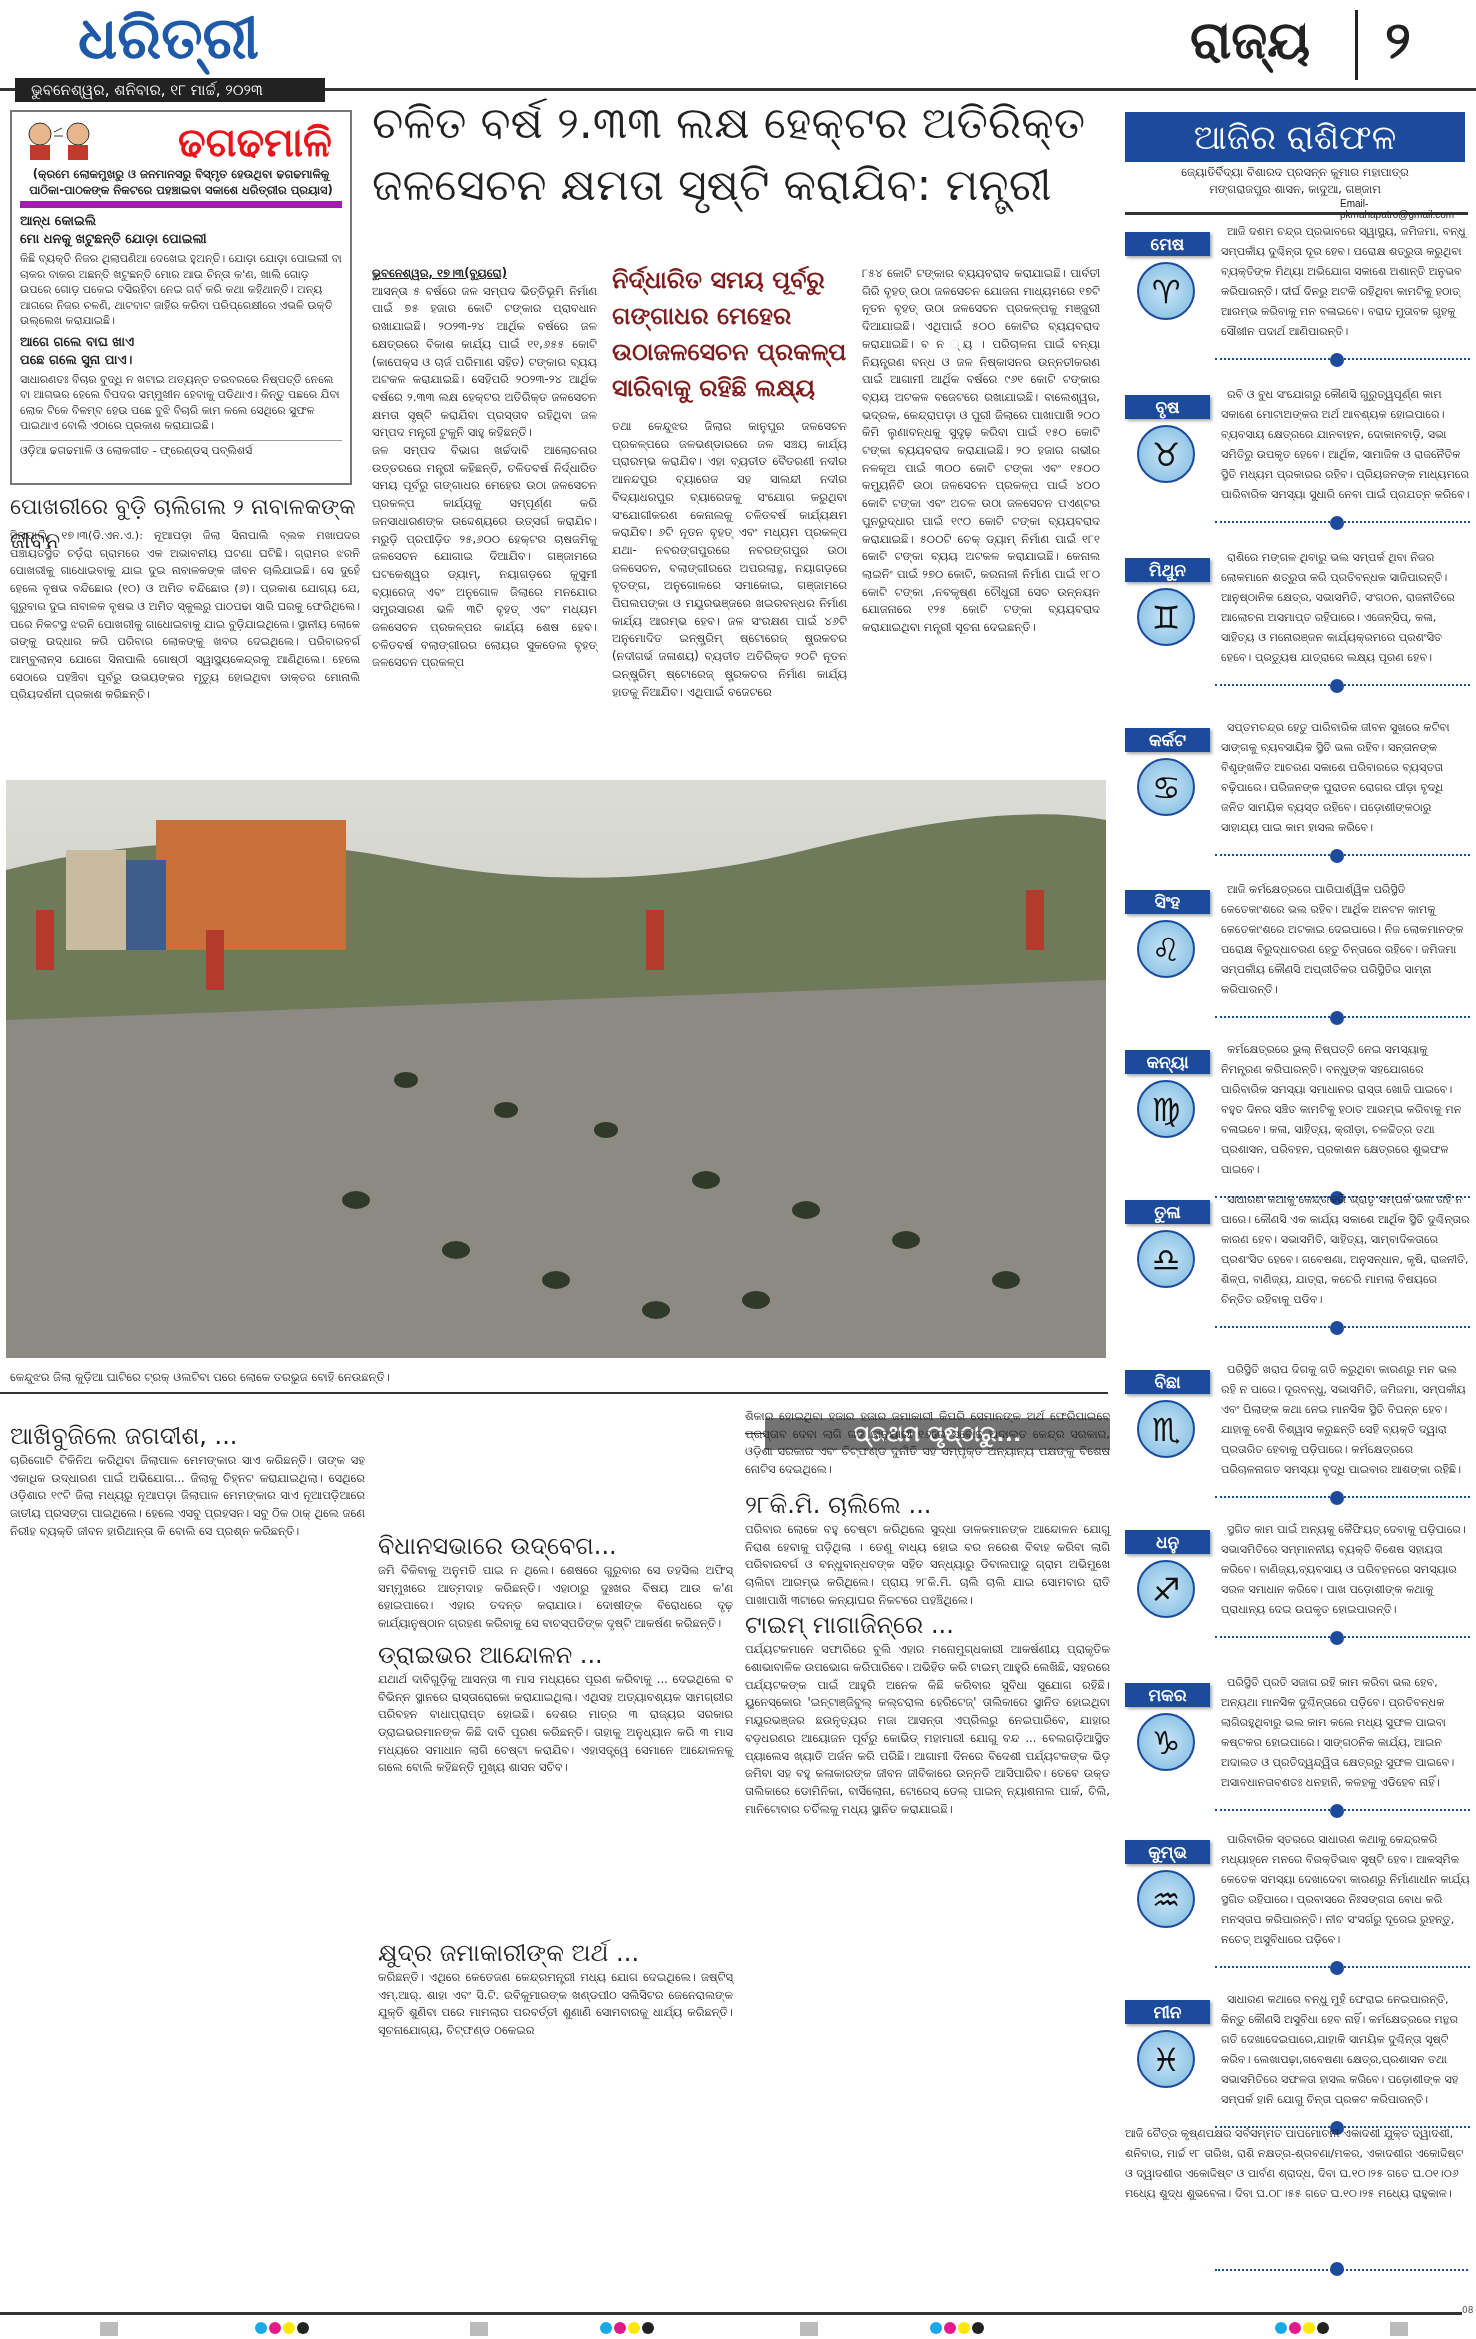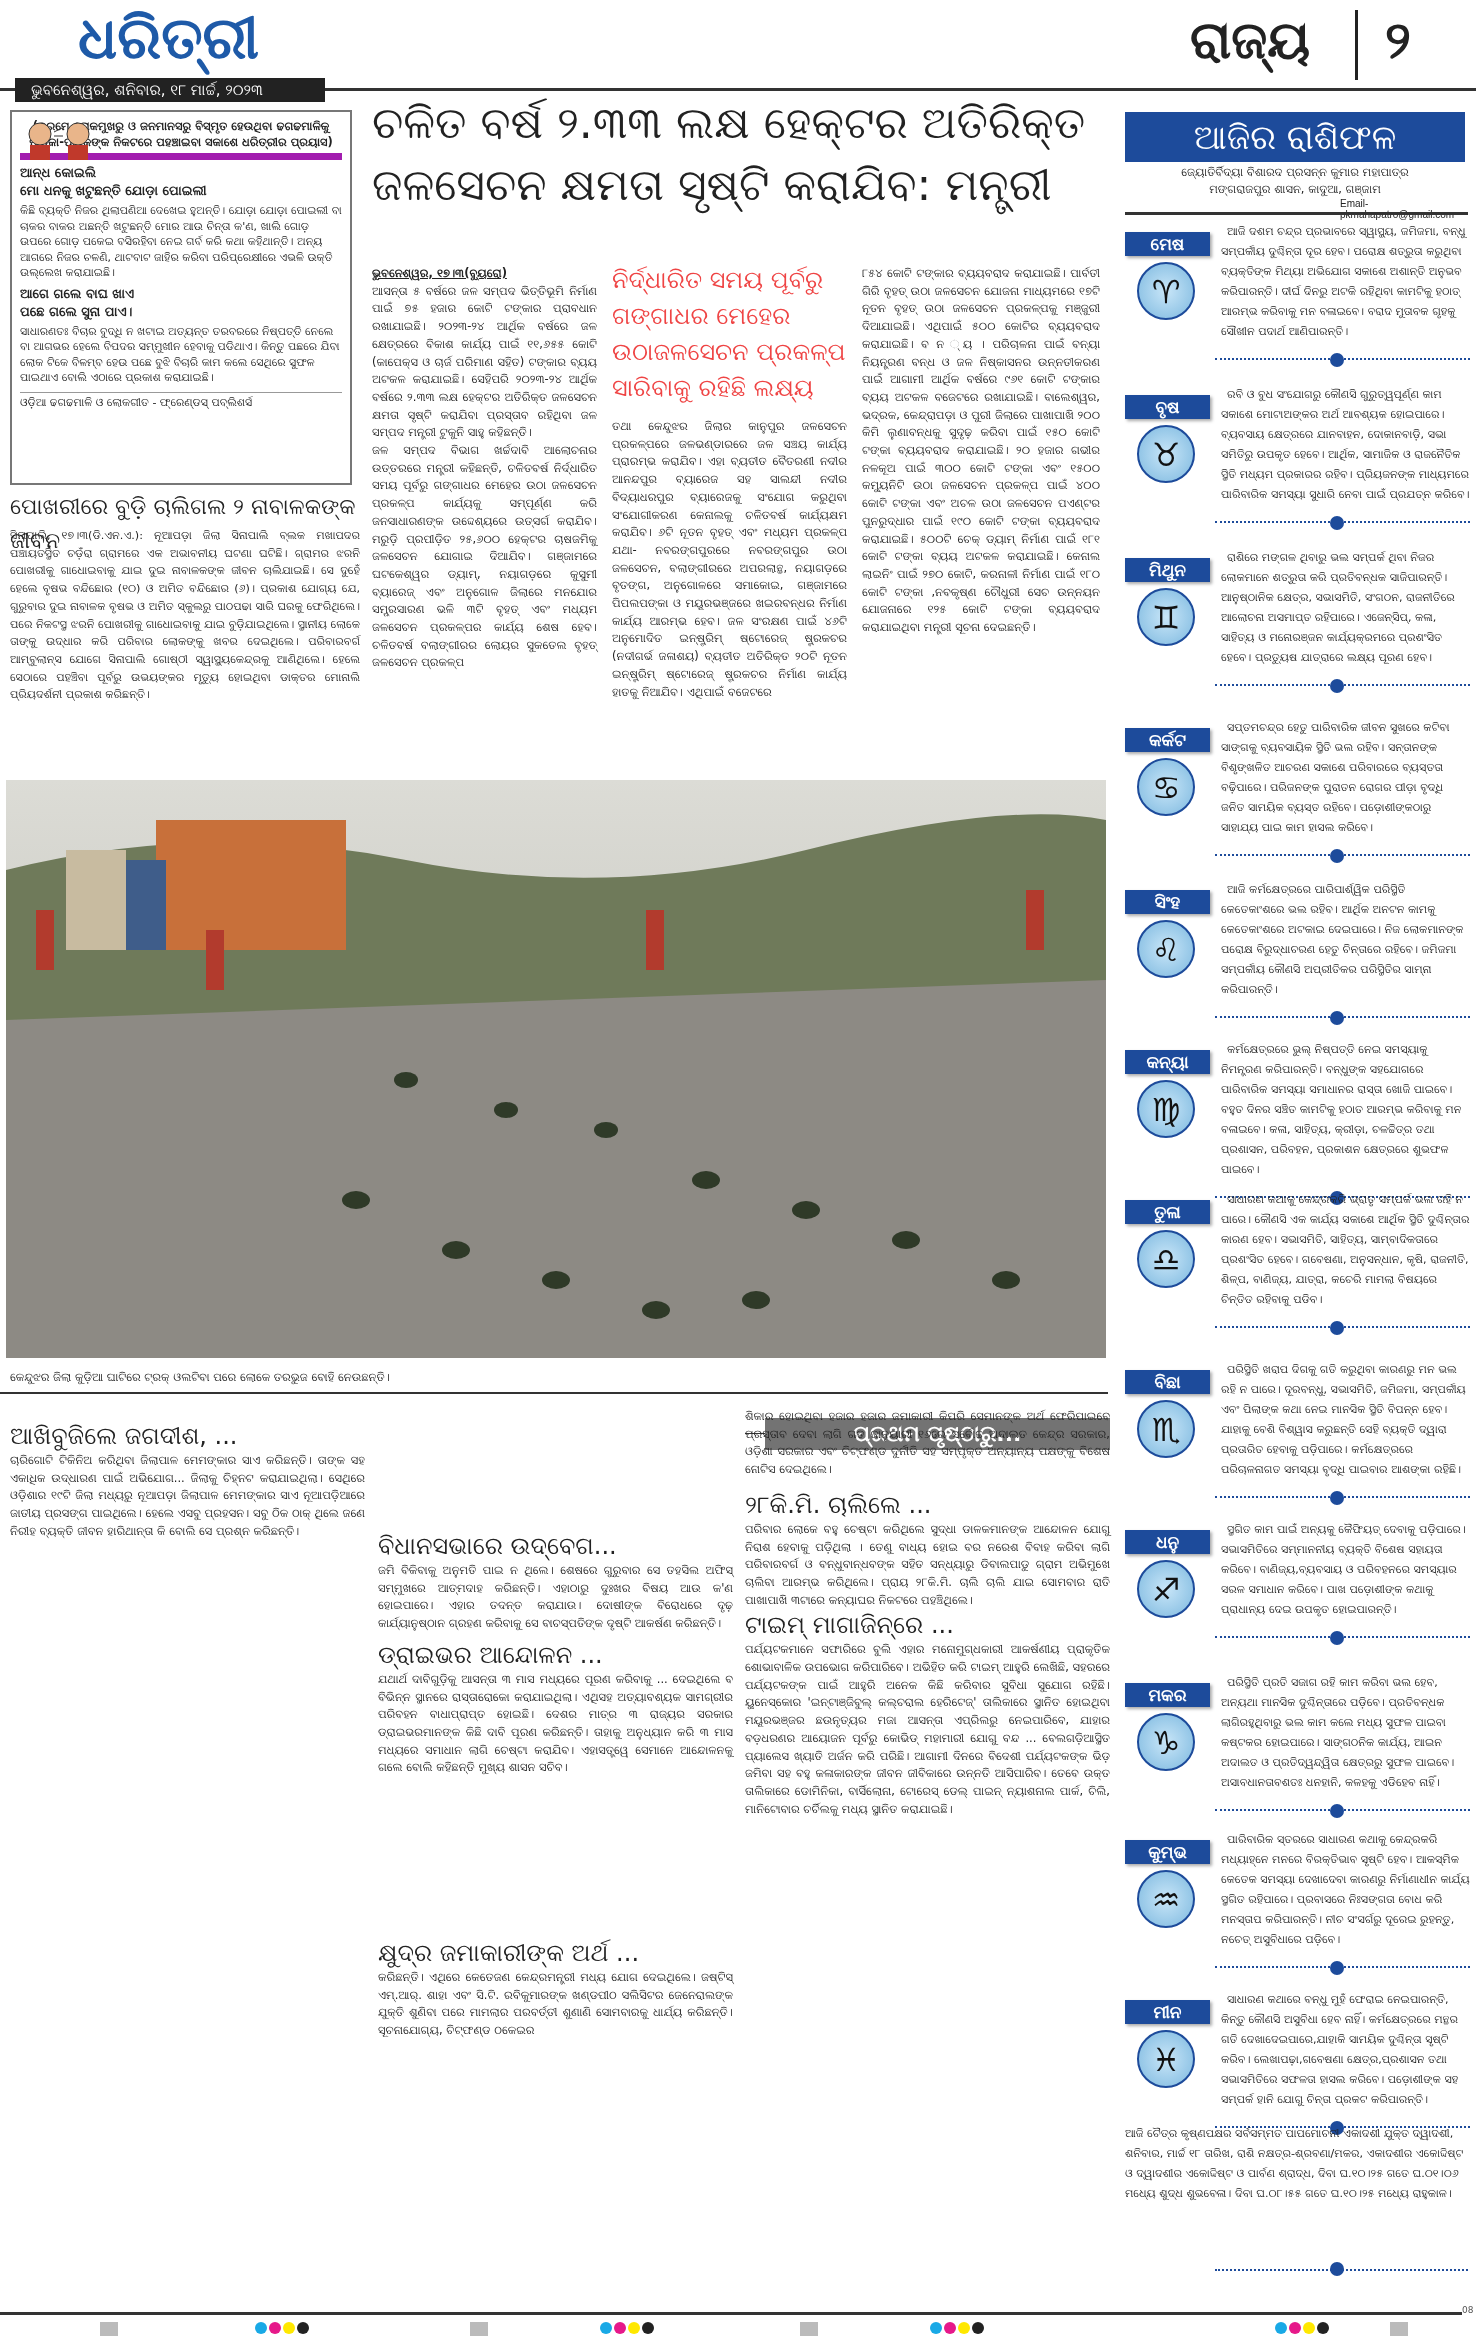--- a/index.html
+++ b/index.html
@@ -16,21 +16,21 @@
 .box{left:10px;top:110px;width:342px;height:375px;border:2px solid #777;padding:6px 8px}
 .box-title{color:#e8151b;font-size:40px;font-weight:bold;text-align:right;line-height:48px;padding-right:10px}
 .box-sub{font-size:11.5px;text-align:center;line-height:16px;border-bottom:7px solid #a21caf;padding-bottom:3px;font-weight:bold}
 .box h4{font-size:13px;font-weight:bold;margin-top:4px;line-height:18px}
 .box p{font-size:11px;line-height:15.5px;margin-top:3px}
 .box .credit{border-top:1px solid #999;margin-top:6px;padding-top:3px;font-size:11px}
 .cartoon{position:absolute;left:10px;top:6px;width:78px;height:42px}
 .head1{left:372px;top:92px;width:728px;font-size:44px;line-height:62px;color:#222}
 .col{font-size:11.5px;line-height:17.7px;text-align:justify}
 .dateline{text-decoration:underline;font-weight:bold}
-.sub-head{font-size:24px;font-weight:normal;line-height:36px;color:#ef4444}
+.sub-head{font-size:24px;font-weight:bold;line-height:36px;color:#7f1d1d}
 .story2-title{left:10px;top:490px;width:350px;font-size:22px;line-height:34px}
 .photo{left:6px;top:528px;width:1100px;height:830px;overflow:hidden}
 .caption{left:10px;top:1370px;font-size:11.5px}
 .rule{background:#333;height:3px}
 .cont-head{font-size:24px;line-height:32px}
 .banner{left:765px;top:1418px;width:345px;height:32px;background:#737373;color:#fff;font-size:22px;font-weight:bold;line-height:32px;text-align:center}
 .rasi-head{left:1125px;top:112px;width:340px;height:50px;background:#1d4b9b;color:#fff;font-size:34px;text-align:center;line-height:50px}
 .rasi-by{left:1125px;top:164px;width:340px;font-size:11.5px;text-align:center;line-height:17px}
 .rasi-email{left:1340px;top:198px;font-size:10px;font-family:"Liberation Sans",sans-serif}
 .rasi-rule{left:1125px;top:212px;width:343px;height:3px;background:#333}
@@ -60,20 +60,21 @@
 <div class="abs box" style="position:absolute">
   <div class="cartoon">
     <svg width="78" height="42">
         <circle cx="18" cy="16" r="11" fill="#e9b58a" stroke="#333"></circle>
         <rect x="8" y="27" width="20" height="15" fill="#c0392b"></rect>
         <circle cx="56" cy="16" r="11" fill="#e9b58a" stroke="#333"></circle>
         <rect x="46" y="27" width="20" height="15" fill="#c0392b"></rect>
         <path d="M32 14 L40 10 M32 18 L41 18" stroke="#333"></path>
       </svg>
   </div>
+  <div class="box-title">ଢଗଢମାଳି</div>
   <div class="box-sub">(କ୍ରମେ ଲୋକମୁଖରୁ ଓ ଜନମାନସରୁ ବିସ୍ମୃତ ହେଉଥିବା ଢଗଢମାଳିକୁ ପାଠିକା-ପାଠକଙ୍କ ନିକଟରେ ପହଞ୍ଚାଇବା ସକାଶେ ଧରିତ୍ରୀର ପ୍ରୟାସ)</div>
   <h4 style="white-space:pre-line">ଆନ୍ଧ କୋଇଲି
 ମୋ ଧନକୁ ଖଟୁଛନ୍ତି ଯୋଡ଼ା ପୋଇଲୀ</h4>
   <p>କିଛି ବ୍ୟକ୍ତି ନିଜର ଥିଲାପଣିଆ ଦେଖେଇ ହୁଅନ୍ତି। ଯୋଡ଼ା ଯୋଡ଼ା ପୋଇଲୀ ବା ଚାକର ବାକର ଅଛନ୍ତି ଖଟୁଛନ୍ତି ମୋର ଆଉ ଚିନ୍ତା କ'ଣ, ଖାଲି ଗୋଡ଼ ଉପରେ ଗୋଡ଼ ପକେଇ ବସିରହିବା ନେଇ ଗର୍ବ କରି କଥା କହିଥାନ୍ତି। ଅନ୍ୟ ଆଗରେ ନିଜର ଚଳଣି, ଥାଟବାଟ ଜାହିର କରିବା ପରିପ୍ରେକ୍ଷୀରେ ଏଭଳି ଉକ୍ତି ଉଲ୍ଲେଖ କରାଯାଇଛି।</p>
   <h4 style="white-space:pre-line">ଆଗେ ଗଲେ ବାଘ ଖାଏ
 ପଛେ ଗଲେ ସୁନା ପାଏ।</h4>
   <p>ସାଧାରଣତଃ ବିଚାର ବୁଦ୍ଧି ନ ଖଟାଇ ଅତ୍ୟନ୍ତ ତରବରରେ ନିଷ୍ପତ୍ତି ନେଲେ ବା ଆଗଭର ହେଲେ ବିପଦର ସମ୍ମୁଖୀନ ହେବାକୁ ପଡିଥାଏ। କିନ୍ତୁ ପଛରେ ଯିବା ଲୋକ ଟିକେ ବିଳମ୍ବ ହେଉ ପଛେ ବୁଝି ବିଚାରି କାମ କଲେ ସେଥିରେ ସୁଫଳ ପାଇଥାଏ ବୋଲି ଏଠାରେ ପ୍ରକାଶ କରାଯାଇଛି।</p>
   <div class="credit">ଓଡ଼ିଆ ଢଗଢମାଳି ଓ ଲୋକଗୀତ - ଫ୍ରେଣ୍ଡସ୍ ପବ୍ଲିଶର୍ସ</div>
 </div>
 

